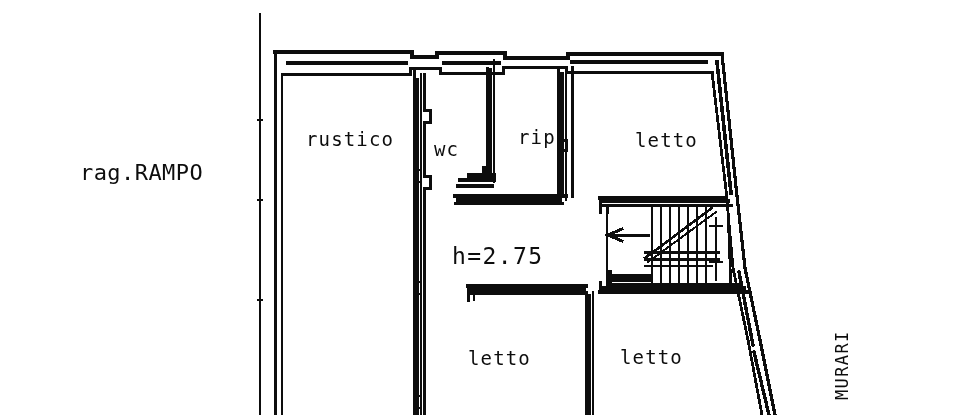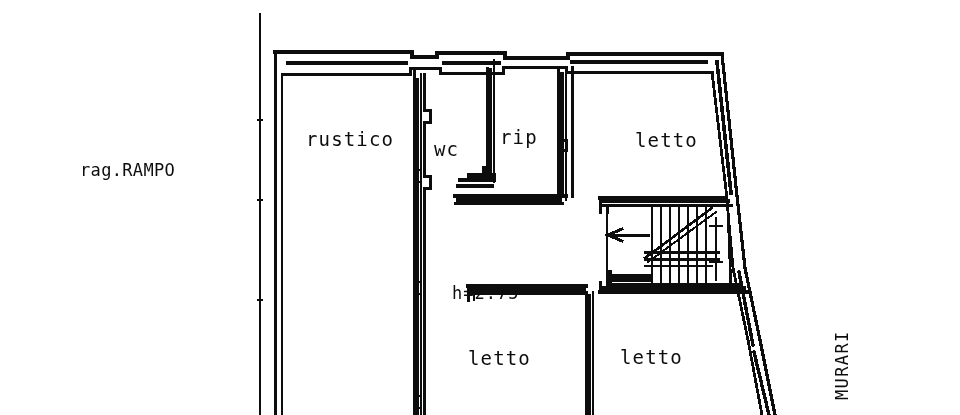--- a/index.html
+++ b/index.html
@@ -28,22 +28,22 @@
   .owner-label {
     position: absolute;
     font-family: "DejaVu Sans Mono", "Liberation Mono", monospace;
     color: #0d0d0d;
     white-space: nowrap;
     letter-spacing: 0.06em;
     line-height: 1;
     -webkit-font-smoothing: none;
   }
   .room-label { font-size: 19px; }
-  .annot-label { font-size: 17px; margin-top: 40px; }
-  .owner-label { font-size: 17px; letter-spacing: 0.02em; }
+  .annot-label { font-size: 23px; }
+  .owner-label { font-size: 22px; letter-spacing: 0.02em; }
   .vert-label {
     position: absolute;
     font-family: "DejaVu Sans Mono", "Liberation Mono", monospace;
     font-size: 17px;
     color: #0d0d0d;
     white-space: nowrap;
     letter-spacing: 0.08em;
     transform-origin: 0 0;
     transform: rotate(-90deg);
   }
@@ -209,21 +209,21 @@
 
     </g>
   </svg>
 
   <div class="owner-label" style="left:80px; top:162px;">rag.RAMPO</div>
 
   <div class="room-label" style="left:306px; top:130px;">rustico</div>
 
   <div class="room-label" style="left:434px; top:140px;">wc</div>
 
-  <div class="room-label" style="left:500px; top:128px;">rip</div>
+  <div class="room-label" style="left:518px; top:128px;">rip</div>
 
   <div class="room-label" style="left:635px; top:131px;">letto</div>
 
   <div class="annot-label" style="left:452px; top:245px;">h=2.75</div>
 
   <div class="room-label" style="left:468px; top:349px;">letto</div>
 
   <div class="room-label" style="left:620px; top:348px;">letto</div>
 
   <div class="vert-label" style="left:832px; top:400px;">MURARI</div>

